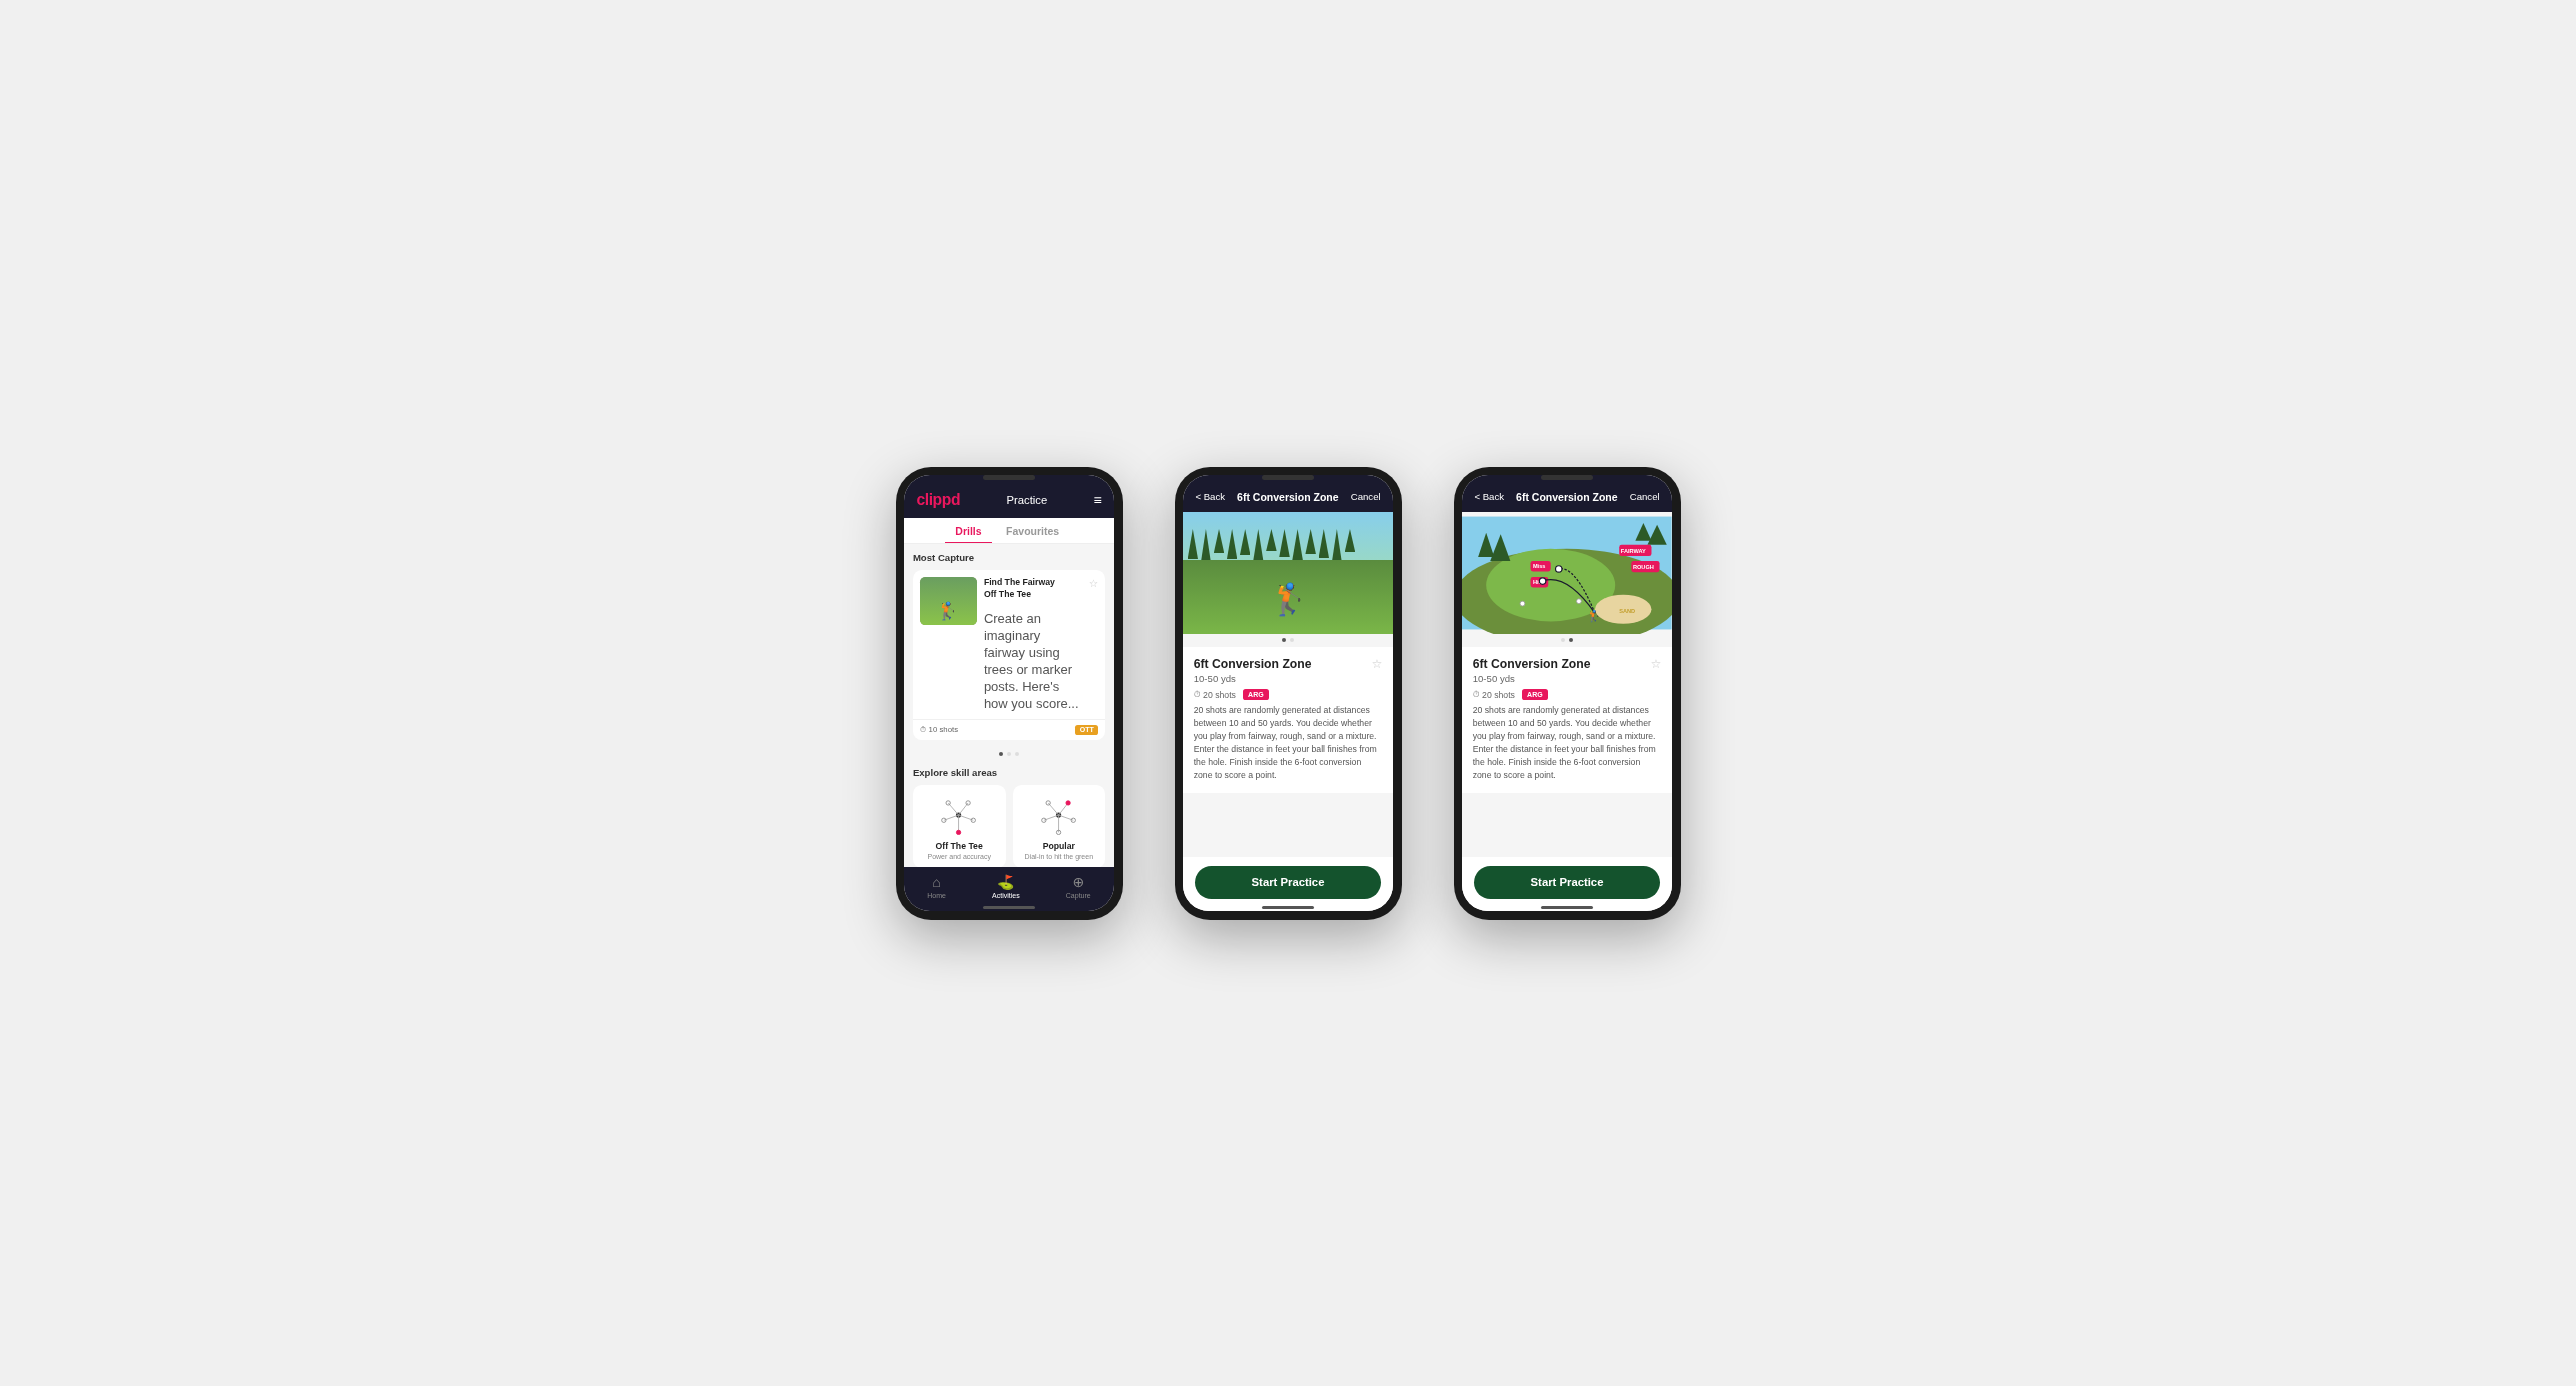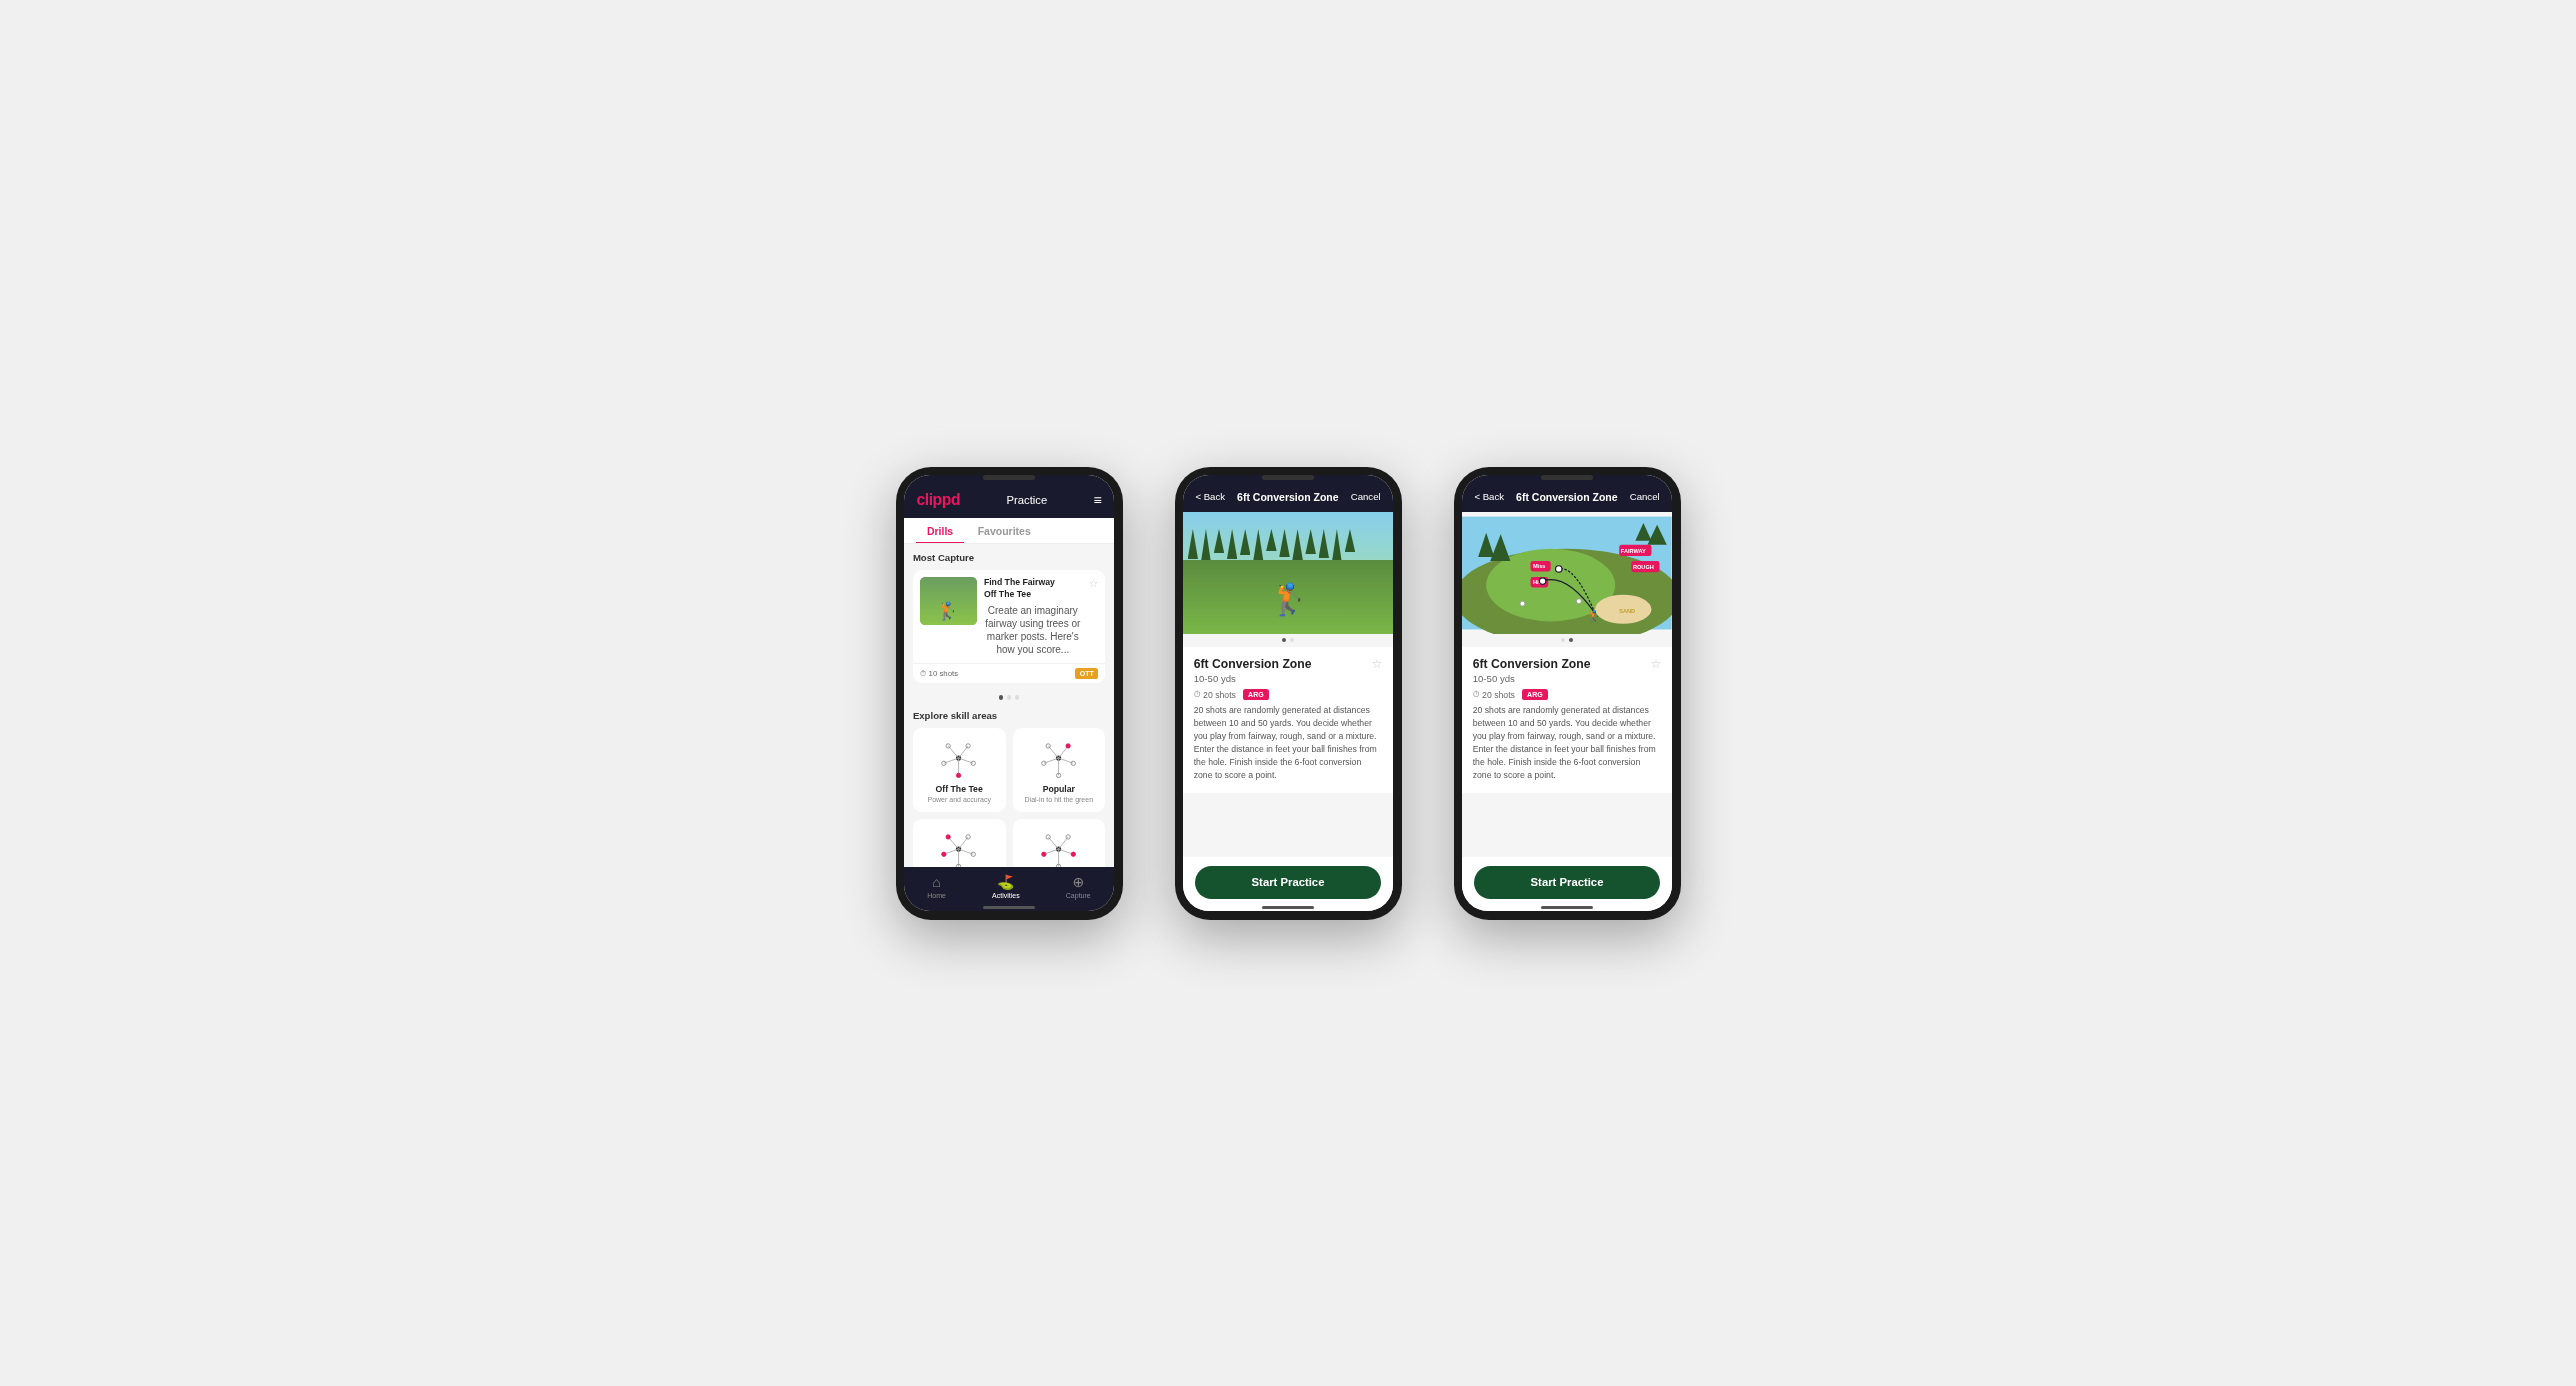--- a/index.html
+++ b/index.html
@@ -81,20 +81,21 @@
     }
     .p1-menu-icon {
       color: #fff;
       font-size: 14px;
     }
     .p1-tabs {
       background: #fff;
       display: flex;
       border-bottom: 0.9px solid #eee;
       padding: 0 12.2px;
+      justify-content: center;
     }
     .p1-tab {
       padding: 7px 10.5px 5.2px;
       font-size: 10.5px;
       font-weight: 600;
       color: #999;
       cursor: pointer;
       border-bottom: 1.7px solid transparent;
       margin-right: 3.5px;
     }
@@ -138,25 +139,24 @@
     .p1-card-text {
       flex: 1;
     }
     .p1-card-title {
       font-size: 8.7px;
       font-weight: 700;
       color: #222;
       line-height: 1.3;
     }
     .p1-card-sub {
-      font-size: 10px;
+      font-size: 13px;
       color: #555;
-      margin-top: 4px;
+      margin-top: 11px;
       line-height: 1.3;
-      text-align: center;
     }
     .p1-card-fav {
       color: #ccc;
       font-size: 10.5px;
     }
     .p1-card-footer {
       border-top: 0.9px solid #f0f0f0;
       padding: 4.4px 7px;
       display: flex;
       justify-content: space-between;

